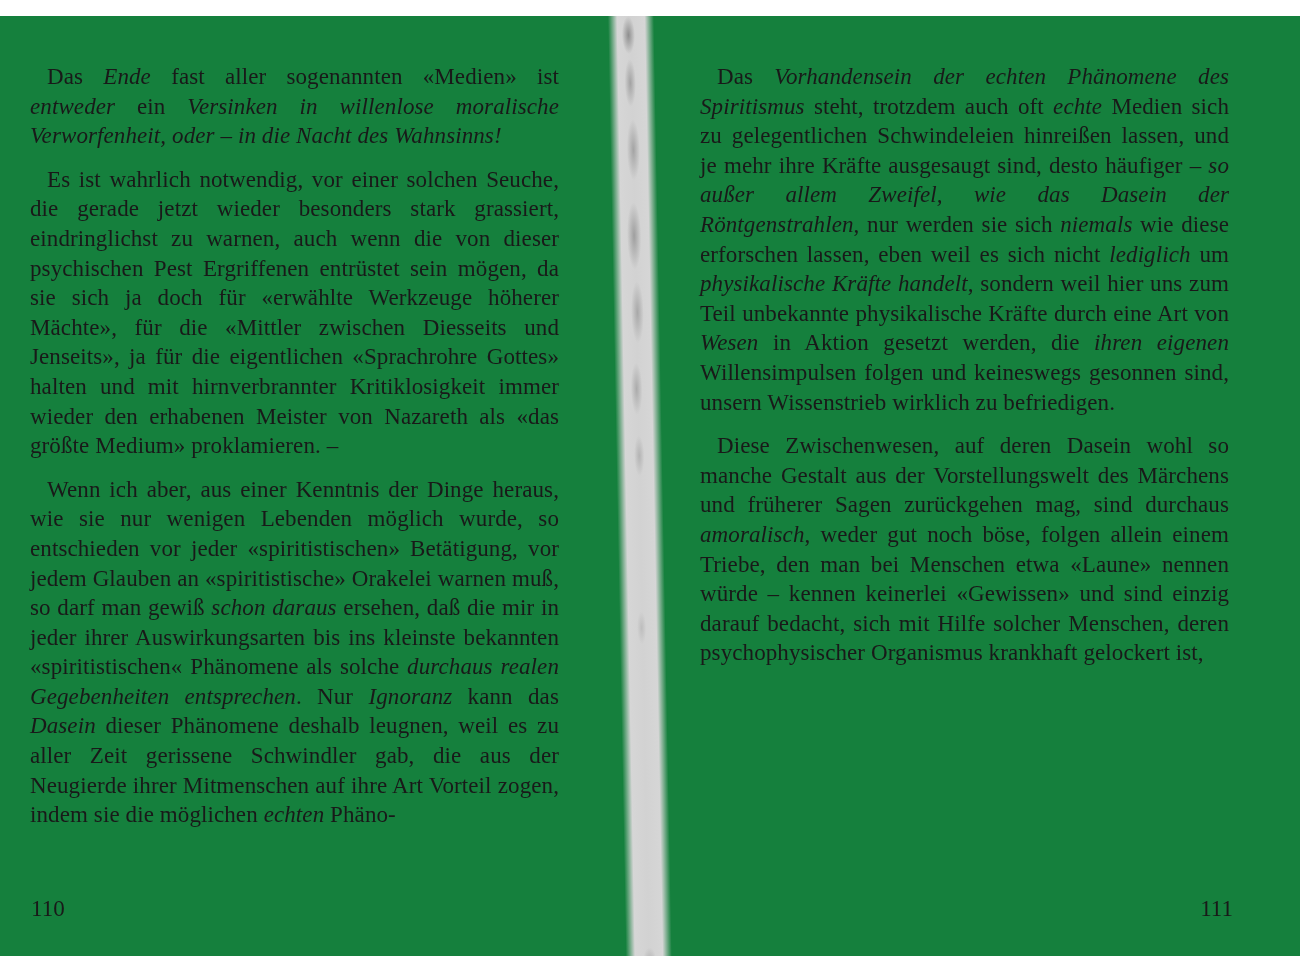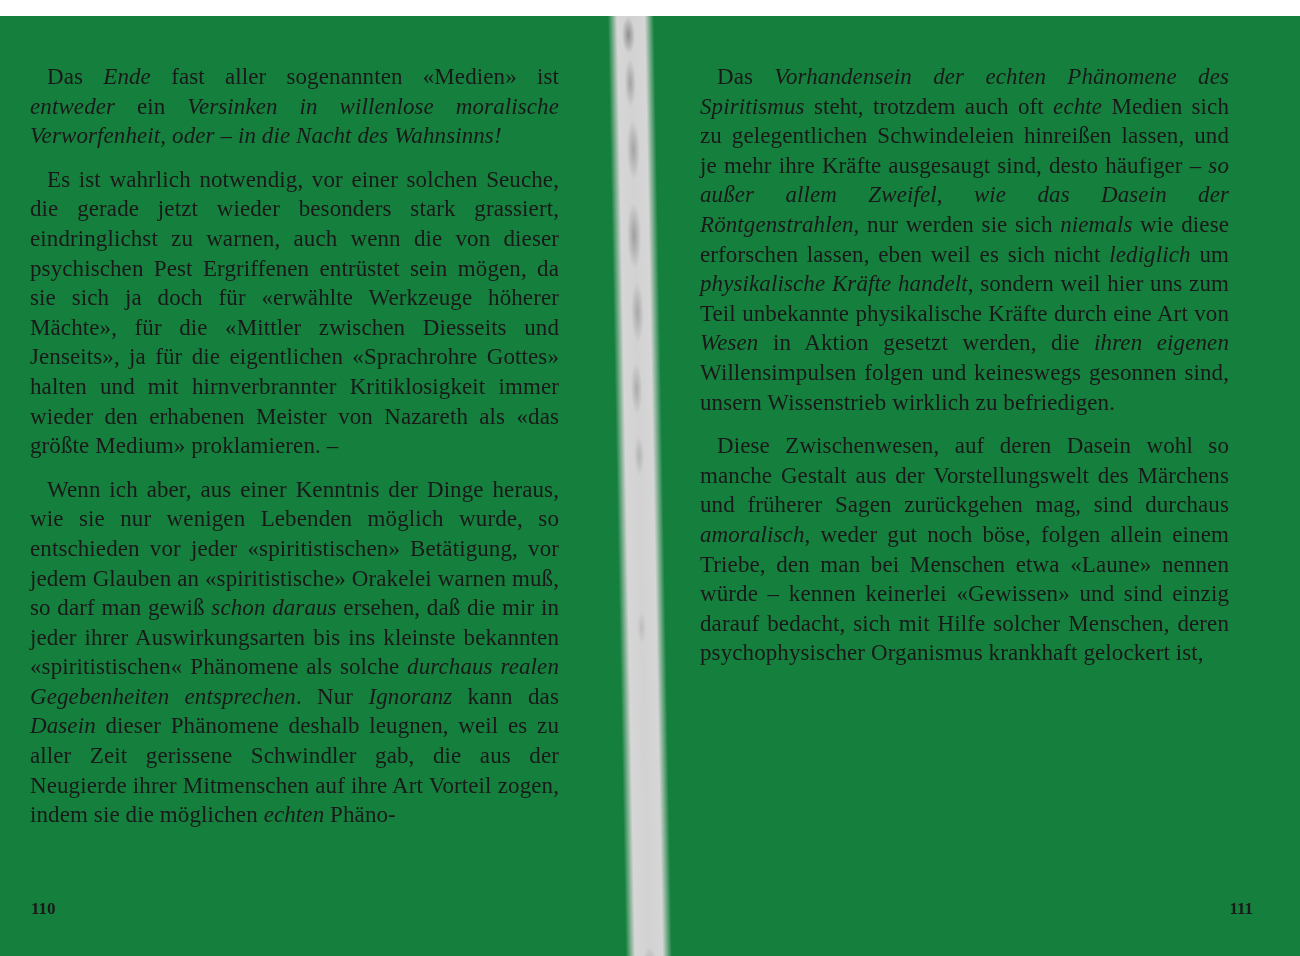--- a/index.html
+++ b/index.html
@@ -29,27 +29,26 @@
   .page-text.right { left: 700px; }
   .page-text p {
     margin: 0 0 14px 0;
     text-indent: 17px;
   }
   .page-text p:last-child { margin-bottom: 0; }
   .page-text i { font-style: italic; }
   .page-num {
     position: absolute;
     top: 880px;
-    font-size: 17px;
+    font-size: 23px;
     line-height: 26px;
     color: #191919;
-    font-weight: bold;
   }
   .page-num.left-num  { left: 31px; }
-  .page-num.right-num { left: 732px; width: 521px; text-align: right; }
+  .page-num.right-num { left: 712px; width: 521px; text-align: right; }
   
   .gutter {
     position: absolute;
     left: 617px; top: 0;
     width: 46px; height: 956px;
     transform: skewX(1.1deg);
     background:
       radial-gradient(ellipse 9px 26px  at 44% 2%,  #8f8f8f, rgba(143,143,143,0) 72%),
       radial-gradient(ellipse 8px 34px  at 46% 7%,  #a2a2a2, rgba(162,162,162,0) 70%),
       radial-gradient(ellipse 9px 42px  at 50% 14%, #a4a4a4, rgba(164,164,164,0) 72%),

